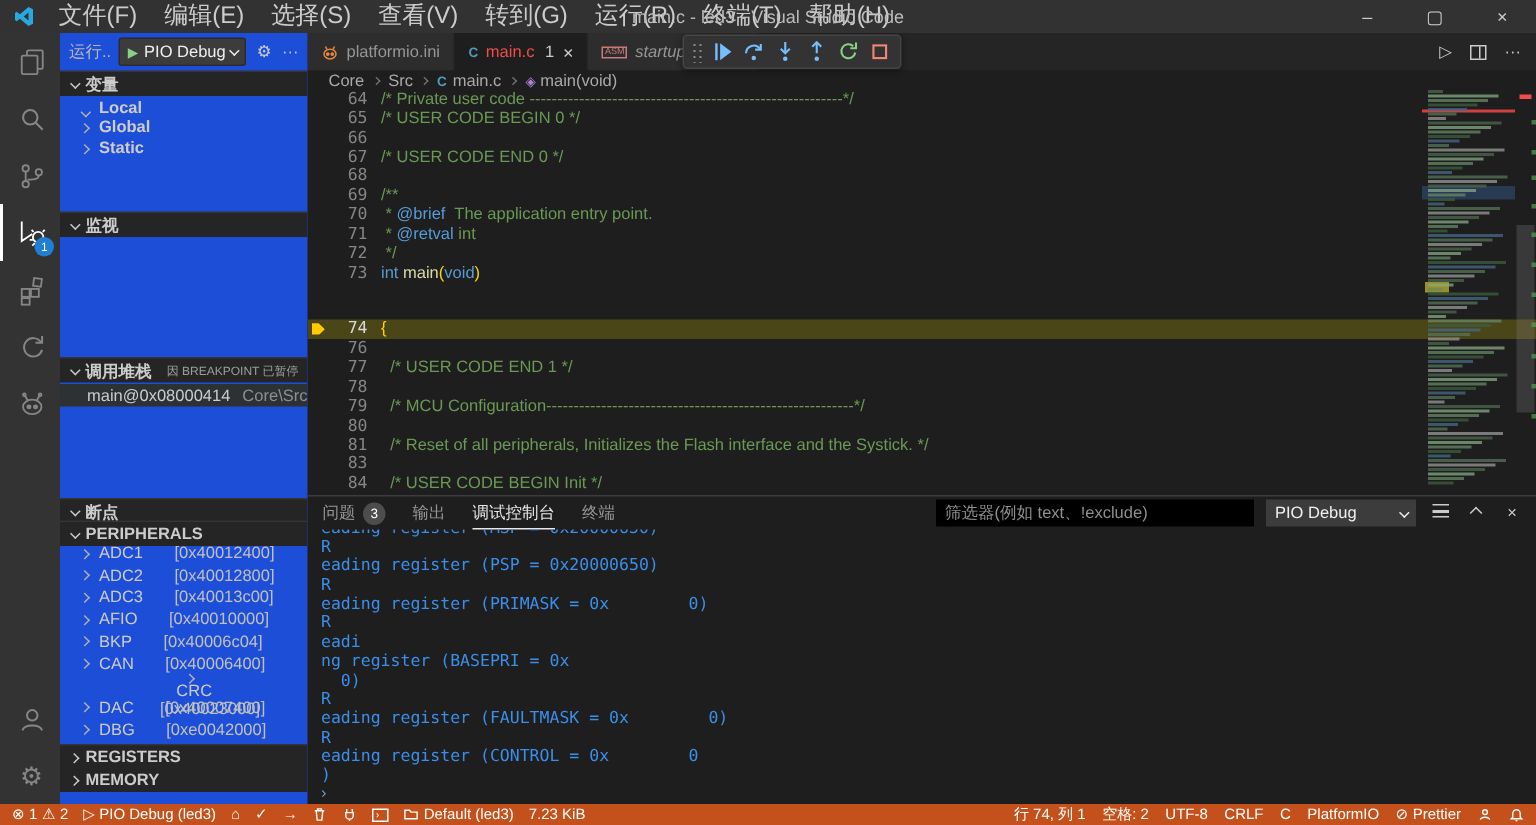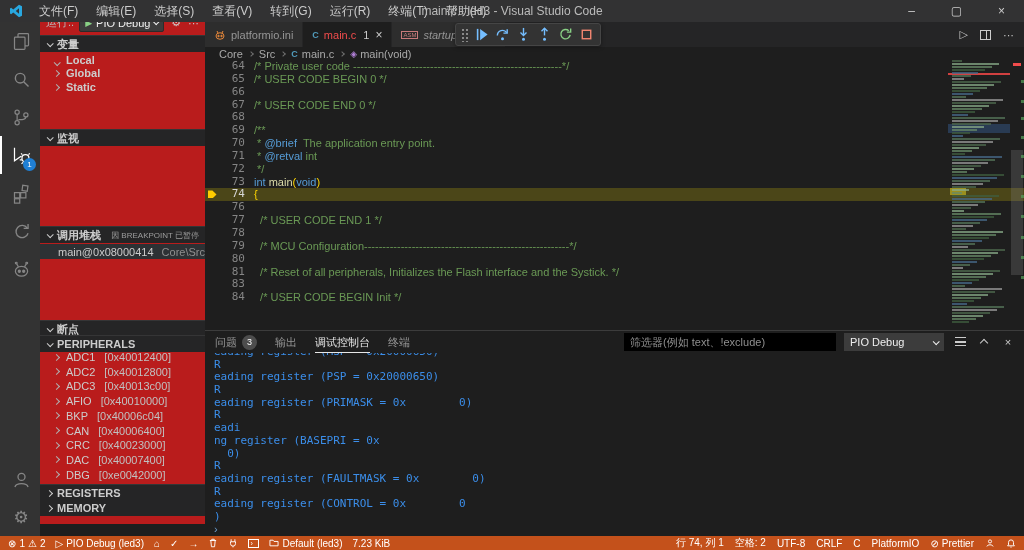--- a/index.html
+++ b/index.html
@@ -1,50 +1,50 @@
 <!DOCTYPE html>
 <html><head>
 <meta charset="utf-8">
 <style>
   html,body{margin:0;padding:0;background:#1e1e1e;}
   *{box-sizing:border-box;font-family:"Liberation Sans",sans-serif;}
   #app{position:relative;width:1024px;height:550px;overflow:hidden;background:#1e1e1e;color:#cccccc;font-size:11px;}
   
   #titlebar{position:absolute;left:0;top:0;width:1024px;height:22px;background:#323233;display:flex;align-items:center;z-index:50;}
   #vscode-logo{width:16px;height:16px;margin:0 6px 0 8px;}
-  .menu-item{padding:0 9px;font-size:12px;color:#cccccc;line-height:22px;cursor:default;}
+  .menu-item{padding:0 9px;font-size:16px;color:#cccccc;line-height:22px;cursor:default;}
   #window-title{position:absolute;left:50%;transform:translateX(-50%);font-size:12px;color:#bbbbbb;white-space:nowrap;}
   #win-controls{margin-left:auto;display:flex;height:22px;}
   .win-btn{width:45px;text-align:center;line-height:22px;font-size:12px;color:#cccccc;}
   
   #activitybar{position:absolute;left:0;top:22px;width:40px;height:514px;background:#333333;display:flex;flex-direction:column;align-items:stretch;z-index:10;}
   .ab-item{position:relative;height:38px;display:flex;align-items:center;justify-content:center;color:#868686;border-left:2px solid transparent;}
   .ab-item.active{color:#ffffff;border-left:2px solid #ffffff;}
   .ab-item svg{width:21px;height:21px;}
   .ab-badge{position:absolute;right:4px;bottom:3px;min-width:13px;height:13px;border-radius:7px;background:#1f7fd4;color:#fff;font-size:8px;line-height:13px;text-align:center;padding:0 2px;}
   .ab-spacer{flex:1;}
   .gear-glyph{font-size:17px;color:#868686;}
   
-  #sidebar{position:absolute;left:40px;top:10px;width:165px;height:514px;background:#b91c1c;overflow:hidden;z-index:5;padding-left:20px;}
+  #sidebar{position:absolute;left:40px;top:22px;width:165px;height:514px;background:#1d4ed8;overflow:hidden;z-index:5;padding-left:20px;}
   #side-toolbar{position:absolute;left:0;top:0;width:100%;height:25px;display:flex;align-items:center;padding:0 6px;}
   #run-label{color:#b8b8b8;margin-right:5px;white-space:nowrap;}
   #launch-select{height:19px;flex:1;background:#3c3c3c;border:1px solid #2b2b2b;border-radius:2px;display:flex;align-items:center;padding:0 5px;color:#efefef;}
   #launch-select .play{color:#89d185;font-size:9px;margin-right:4px;}
   #launch-select .chev{margin-left:auto;}
   .chev{display:inline-block;width:5px;height:5px;border-right:1px solid currentColor;border-bottom:1px solid currentColor;flex:none;}
   .chev.down{transform:rotate(45deg) translateY(-1px);}
   .chev.right{transform:rotate(-45deg);}
   .side-icon{margin-left:7px;color:#cccccc;}
   .sect-head{position:absolute;left:0;width:100%;height:17px;display:flex;align-items:center;padding:0 4px;font-weight:bold;color:#cccccc;border-top:1px solid rgba(128,128,128,0.18);background:#252526;}
   .sect-head .chev{margin:0 5px 0 3px;color:#cccccc;}
   .sect-badge{margin-left:auto;font-size:8px;font-weight:normal;color:#9d9d9d;white-space:nowrap;padding-right:2px;}
   .tree-row{position:absolute;left:0;width:100%;height:14px;display:flex;align-items:center;padding-left:14px;color:#cccccc;}
   .tree-row .chev{margin-right:7px;color:#b0b0b0;}
   .tree-row.bold .lbl{font-weight:bold;}
-  .periph-addr{margin-left:9px;color:#c0c0c0;}
+  .periph-addr{margin-left:21px;color:#c0c0c0;}
   #callstack-frame{position:absolute;left:0;width:100%;height:15px;display:flex;align-items:center;background:#2d3134;padding-left:18px;}
   #frame-path{margin-left:8px;color:#8f8f8f;overflow:hidden;white-space:nowrap;}
   
   #editor{position:absolute;left:205px;top:22px;width:819px;height:514px;background:#1e1e1e;}
   #tabbar{position:absolute;left:0;top:0;width:100%;height:25px;background:#252526;display:flex;}
   .tab{height:25px;display:flex;align-items:center;padding:0 9px;background:#2d2d2d;color:#969696;border-right:1px solid #252526;white-space:nowrap;}
   .tab.active{background:#1e1e1e;}
   .tab.active .tab-label{color:#f14c4c;}
   .tab.preview .tab-label{font-style:italic;}
   .tab .ficon{margin-right:5px;}
@@ -57,21 +57,21 @@
   .grip{width:8px;height:14px;margin:0 2px;background-image:radial-gradient(circle,#8a8a8a 1px,transparent 1px);background-size:4px 4px;}
   .dbg-btn{width:21px;height:21px;display:flex;align-items:center;justify-content:center;}
   .dbg-btn svg{width:15px;height:15px;}
   #breadcrumbs{position:absolute;left:0;top:25px;width:100%;height:13px;display:flex;align-items:center;padding-left:14px;color:#a9a9a9;background:#1e1e1e;}
   #breadcrumbs .chev{width:4px;height:4px;margin:0 6px;color:#6f6f6f;}
   .c-icon{color:#519aba;font-weight:bold;font-size:9px;margin-right:4px;}
   .method-icon{color:#b180d7;font-size:9px;margin-right:3px;}
   
   #code{position:absolute;left:0;top:38px;width:100%;height:270px;overflow:hidden;}
   .code-row{position:relative;display:flex;height:12.85px;line-height:12.85px;font-size:11px;white-space:pre;}
-  .code-row.current{background:rgba(255,228,0,0.20);}
+  .code-row.current{background:rgba(255,228,0,0.20);margin-top:25px;}
   .g-arrow{width:14px;text-align:center;flex:none;}
   .g-arrow .frame-ptr{display:inline-block;width:9px;height:8px;margin-top:2px;background:#ffcc00;clip-path:polygon(0 0,55% 0,100% 50%,55% 100%,0 100%);}
   .g-num{width:26px;flex:none;text-align:right;color:#858585;font-family:"DejaVu Sans Mono",monospace;}
   .code-row.current .g-num{color:#d7d7d7;}
   .code-text{padding-left:9px;font-family:"DejaVu Sans Mono",monospace;color:#d4d4d4;}
   .tok-cmt{color:#6a9955;}.tok-tag{color:#569cd6;}.tok-kw{color:#569cd6;}.tok-fn{color:#dcdcaa;}.tok-pl{color:#d4d4d4;}.tok-b1{color:#ffd700;}.tok-b2{color:#c586c0;}
   
   #minimap{position:absolute;right:14px;top:38px;width:62px;height:270px;overflow:hidden;}
   .mm-line{position:absolute;left:4px;height:2px;opacity:.75;}
   .mm-red{position:absolute;left:0;top:13px;width:100%;height:2px;background:#d14040;}
@@ -278,21 +278,21 @@
         <div class="tree-row" style="top: 398.8px;">
           <span class="chev right"></span>
           <span class="lbl">BKP</span>
           <span class="periph-addr">[0x40006c04]</span>
         </div>
         <div class="tree-row" style="top: 413.5px;">
           <span class="chev right"></span>
           <span class="lbl">CAN</span>
           <span class="periph-addr">[0x40006400]</span>
         </div>
-        <div class="tree-row" style="top: 428.2px;">
+        <div class="tree-row" style="top: 428.2px; flex-direction: column;">
           <span class="chev right"></span>
           <span class="lbl">CRC</span>
           <span class="periph-addr">[0x40023000]</span>
         </div>
         <div class="tree-row" style="top: 442.9px;">
           <span class="chev right"></span>
           <span class="lbl">DAC</span>
           <span class="periph-addr">[0x40007400]</span>
         </div>
         <div class="tree-row" style="top: 457.6px;">

